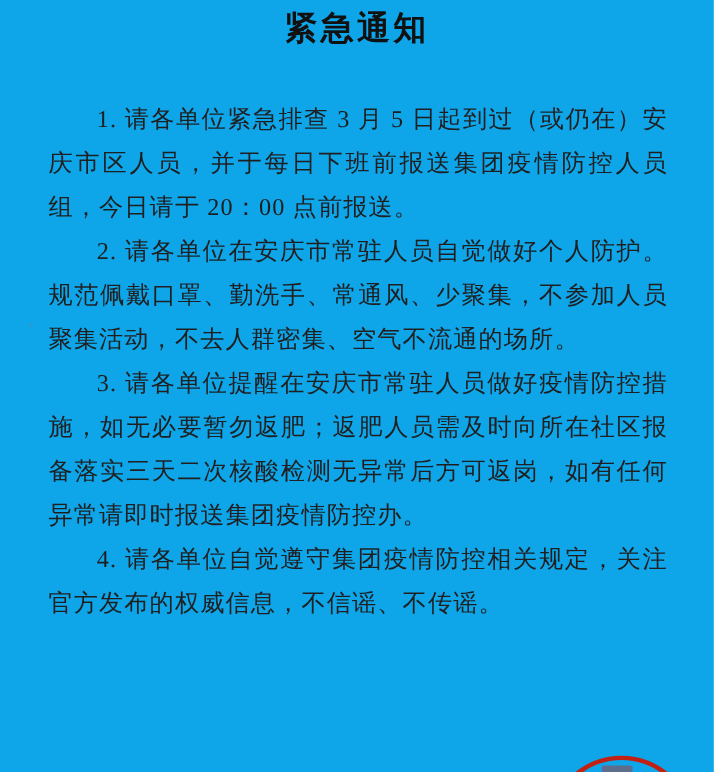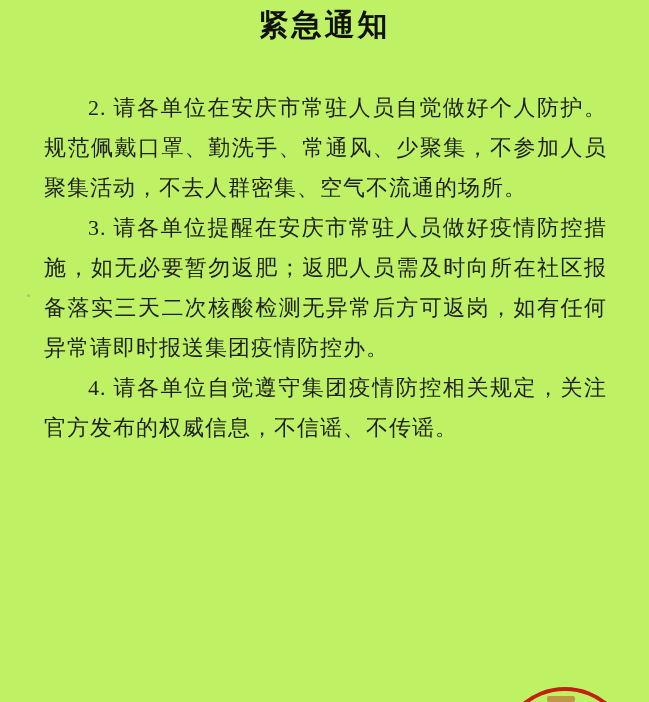--- a/index.html
+++ b/index.html
@@ -5,21 +5,21 @@
   * { margin: 0; padding: 0; box-sizing: border-box; }
   html, body {
     width: 649px; height: 702px;
     background: #ffffff;
     overflow: hidden;
     font-family: "Liberation Serif", serif;
   }
   .page {
     position: relative;
     width: 649px; height: 702px;
-    background: #bef264;
+    background: #0ea5e9;
     overflow: hidden;
     color: #1c1c1c;
   }
   .title {
     margin-top: 5px;
     text-align: center;
     font-family: "Liberation Sans", sans-serif;
     font-size: 30px;
     font-weight: 700;
     letter-spacing: 3px;
@@ -69,20 +69,21 @@
   }
 </style>
 </head>
 <body>
 
 <div class="page">
 
   <h1 class="title">紧急通知</h1>
 
   <div class="body-text">
+    <p>1. 请各单位紧急排查 3 月 5 日起到过（或仍在）安庆市区人员，并于每日下班前报送集团疫情防控人员组，今日请于 20：00 点前报送。</p>
     <p>2. 请各单位在安庆市常驻人员自觉做好个人防护。规范佩戴口罩、勤洗手、常通风、少聚集，不参加人员聚集活动，不去人群密集、空气不流通的场所。</p>
     <p>3. 请各单位提醒在安庆市常驻人员做好疫情防控措施，如无必要暂勿返肥；返肥人员需及时向所在社区报备落实三天二次核酸检测无异常后方可返岗，如有任何异常请即时报送集团疫情防控办。</p>
     <p>4. 请各单位自觉遵守集团疫情防控相关规定，关注官方发布的权威信息，不信谣、不传谣。</p>
   </div>
 
   <div class="scan-speckle"></div>
 
   <div class="seal"></div>
   <div class="seal-inner-mark"></div>
 

